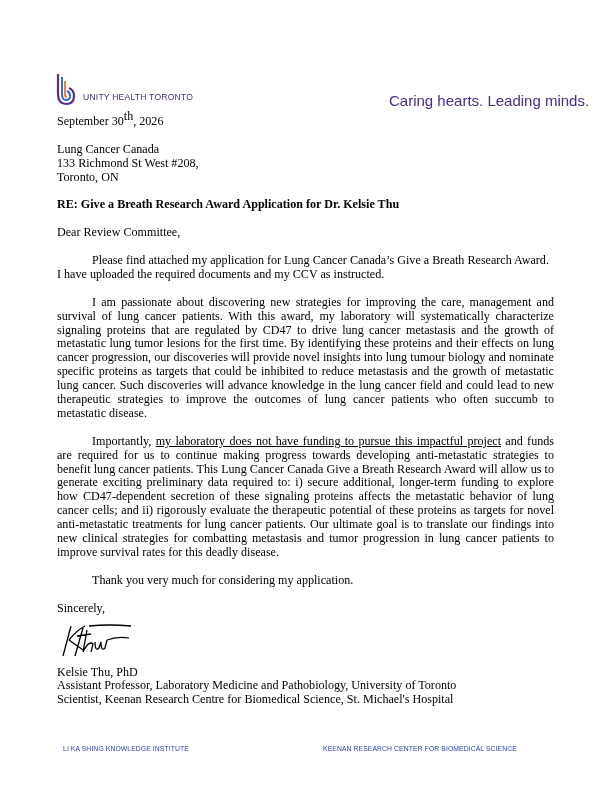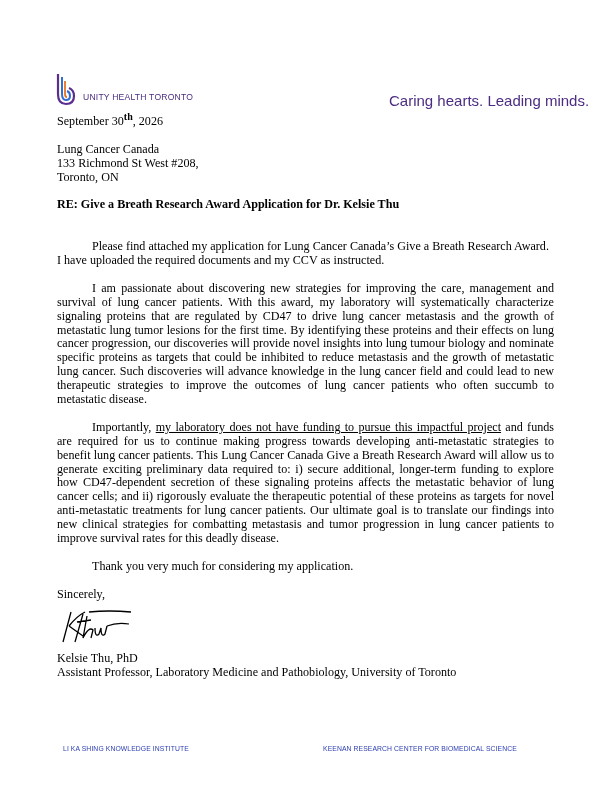--- a/index.html
+++ b/index.html
@@ -10,21 +10,21 @@
   .logo-text { margin-left: 6px; line-height: 1; }
   .logo-title { font-family: "Liberation Sans", sans-serif; font-size: 17px; color: #4b2c82; letter-spacing: 0.2px; font-weight: normal; }
   .logo-sub { font-family: "Liberation Sans", sans-serif; font-size: 8.6px; color: #4b2c82; margin-top: 17px; letter-spacing: 0.2px; }
   .tagline { position: absolute; left: 389px; top: 92px; font-family: "Liberation Sans", sans-serif;
              font-size: 15px; color: #4b2c82; white-space: nowrap; }
   .letter { position: absolute; left: 57px; top: 115px; width: 497px; font-size: 12.1px; line-height: 13.9px; }
   .letter p { margin: 0; }
   .gap { height: 13.9px; }
   .indent { text-indent: 35px; }
   .just { text-align: justify; }
-  sup { font-size: 10px; line-height: 0; vertical-align: super; font-weight: bold; }
+  sup { font-size: 12px; line-height: 0; vertical-align: super; }
   .re { font-weight: bold; }
   u { text-decoration: underline; }
   .sig { height: 50px; position: relative; }
   .sig svg { position: absolute; left: 2px; top: 6px; }
   .footer { position: absolute; top: 745px; font-family: "Liberation Sans", sans-serif; font-size: 6.8px;
             color: #2a3cb0; white-space: nowrap; letter-spacing: 0.1px; }
   .footer.left { left: 63px; }
   .footer.right { left: 323px; }
 </style>
 </head>
@@ -47,36 +47,38 @@
   <p><span>September 30</span><sup>th</sup><span>, 2026</span></p>
   <div class="gap"></div>
   <div>
     <p>Lung Cancer Canada</p>
     <p>133 Richmond St West #208,</p>
     <p>Toronto, ON</p>
   </div>
   <div class="gap"></div>
   <p class="re">RE: Give a Breath Research Award Application for Dr. Kelsie Thu</p>
   <div class="gap"></div>
+  <p>Dear Review Committee,</p>
   <div class="gap"></div>
   <p class="indent">Please find attached my application for Lung Cancer Canada’s Give a Breath Research Award. I have uploaded the required documents and my CCV as instructed.</p>
   <div class="gap"></div>
   <p class="indent just">I am passionate about discovering new strategies for improving the care, management and survival of lung cancer patients. With this award, my laboratory will systematically characterize signaling proteins that are regulated by CD47 to drive lung cancer metastasis and the growth of metastatic lung tumor lesions for the first time. By identifying these proteins and their effects on lung cancer progression, our discoveries will provide novel insights into lung tumour biology and nominate specific proteins as targets that could be inhibited to reduce metastasis and the growth of metastatic lung cancer. Such discoveries will advance knowledge in the lung cancer field and could lead to new therapeutic strategies to improve the outcomes of lung cancer patients who often succumb to metastatic disease.</p>
   <div class="gap"></div>
   <p class="indent just"><span>Importantly, </span><u>my laboratory does not have funding to pursue this impactful project</u><span> and funds are required for us to continue making progress towards developing anti-metastatic strategies to benefit lung cancer patients. This  Lung Cancer Canada Give a Breath Research Award will allow us to generate exciting preliminary data required to: i) secure additional, longer-term funding to explore how CD47-dependent secretion of these signaling proteins affects the metastatic behavior of lung cancer cells; and ii) rigorously evaluate the therapeutic potential of these proteins as targets for novel anti-metastatic treatments for lung cancer patients. Our ultimate goal is to translate our findings into new clinical strategies for combatting metastasis and tumor progression in lung cancer patients to improve survival rates for this deadly disease.</span></p>
   <div class="gap"></div>
   <p class="indent">Thank you very much for considering my application.</p>
   <div class="gap"></div>
   <p>Sincerely,</p>
   <div class="sig">
     <svg width="75" height="38" viewBox="0 0 75 38">
       <path d="M12 4 L4 34 M10 18 Q18 8 26 4 M10 18 L24 28" fill="none" stroke="#000" stroke-width="1.3"></path>
       <path d="M24 6 L16 34 M18 14 L32 12 M28 8 L24 30 Q30 18 34 22 L32 30 M36 20 Q36 30 40 26 L42 20 Q42 30 46 26 L48 18" fill="none" stroke="#000" stroke-width="1.3"></path>
       <path d="M30 4 Q50 2 72 4" fill="none" stroke="#000" stroke-width="1.6"></path>
       <path d="M48 18 Q58 14 70 16" fill="none" stroke="#000" stroke-width="1.1"></path>
     </svg>
   </div>
   <p>Kelsie Thu, PhD</p>
   <p>Assistant Professor, Laboratory Medicine and Pathobiology, University of Toronto</p>
+  <p>Scientist, Keenan Research Centre for Biomedical Science, St. Michael's Hospital</p>
 </div>
 
 <div class="footer left">LI KA SHING KNOWLEDGE INSTITUTE</div>
 <div class="footer right">KEENAN RESEARCH CENTER FOR BIOMEDICAL SCIENCE</div>
 
 </body></html>

